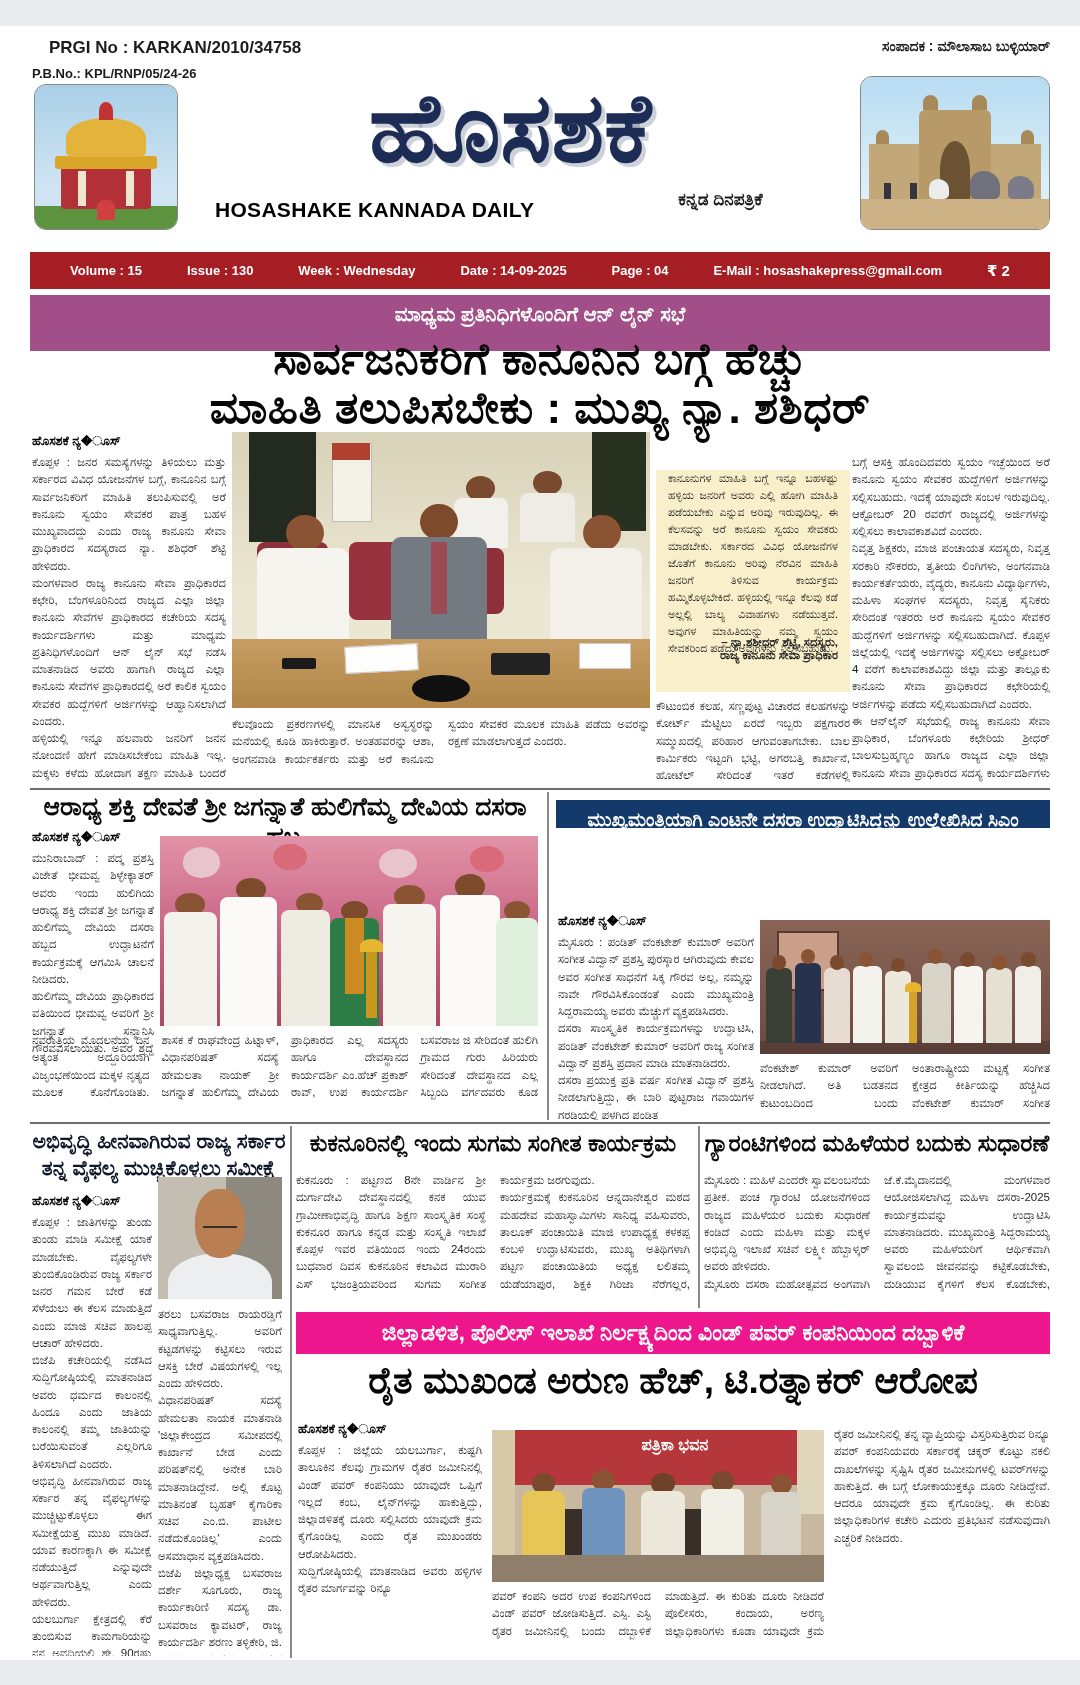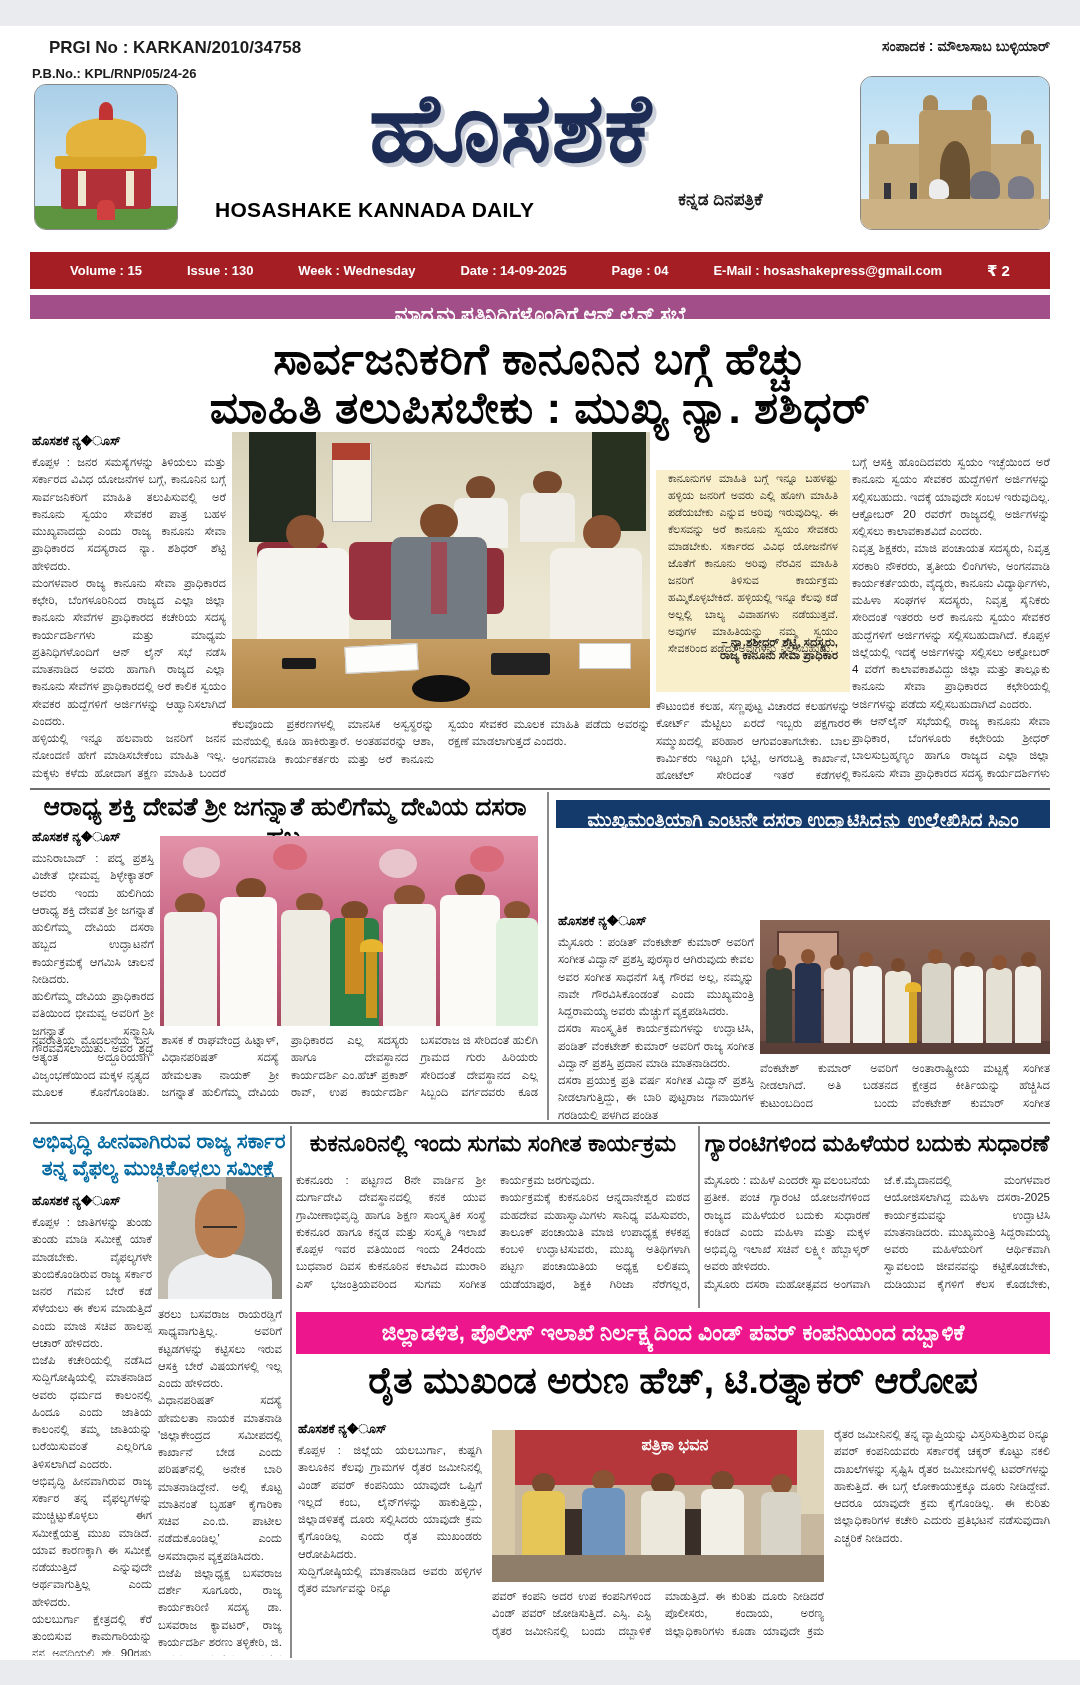--- a/index.html
+++ b/index.html
@@ -24,21 +24,21 @@
   #stamp-left{left:34px;top:58px;width:142px;height:144px;border-radius:12px;border:1px solid #888;}
   #stamp-right{left:860px;top:50px;width:188px;height:152px;border-radius:12px;border:1px solid #888;}
   #masthead{position:absolute;left:210px;top:52px;width:600px;text-align:center;font-size:96px;
             font-weight:900;color:#1d2c55;line-height:1.05;text-shadow:4px 4px 0 rgba(29,44,85,0.22);}
   #masthead-en{position:absolute;left:215px;top:172px;font-size:21px;font-weight:800;color:#000;letter-spacing:0.3px;}
   #masthead-sub{position:absolute;left:628px;top:164px;width:185px;text-align:center;font-size:17px;font-weight:bold;}
   
   #infobar{left:30px;top:226px;width:1020px;height:37px;background:#a41e24;color:#fff;
            display:flex;align-items:center;justify-content:space-between;padding:0 40px;box-sizing:border-box;
            font-size:13px;font-weight:bold;}
-  #kicker{left:30px;top:269px;width:1020px;height:24px;background:#a24e88;color:#fff;
+  #kicker{left:30px;top:269px;width:1020px;height:56px;background:#a24e88;color:#fff;
           text-align:center;line-height:38px;font-size:20px;font-weight:bold;}
   #main-headline{left:30px;top:308px;width:1020px;font-size:44px;font-weight:900;color:#050505;
                  text-align:center;line-height:1.12;white-space:pre-line;letter-spacing:0.5px;}
   
   #lead-byline{left:32px;top:408px;}
   #lead-col1{left:32px;top:428px;width:194px;height:332px;}
   #lead-photo{left:232px;top:406px;width:418px;height:276px;}
   #lead-quote{left:656px;top:444px;width:194px;height:222px;background:#f9efca;box-sizing:border-box;
               padding:0 12px;font-size:11px;line-height:1.55;text-align:justify;white-space:pre-line;overflow:hidden;}
   #lead-quote-attr{position:absolute;left:656px;top:610px;width:182px;text-align:right;font-weight:bold;
@@ -61,21 +61,21 @@
   
   #cm-banner{left:556px;top:774px;width:494px;height:28px;background:#143a6c;color:#fff;text-align:center;
              line-height:40px;font-size:19px;font-weight:bold;}
   #cm-subhead{left:556px;top:820px;width:494px;font-size:23px;font-weight:800;color:#143a6c;
               text-align:center;line-height:1.35;white-space:pre-line;}
   #cm-byline{left:558px;top:888px;}
   #cm-col1{left:558px;top:908px;width:196px;height:186px;}
   #cm-photo{left:760px;top:894px;width:290px;height:134px;}
   #cm-under{left:760px;top:1034px;width:290px;height:60px;}
   
-  #survey-headline{left:30px;top:1102px;width:258px;font-size:20.5px;font-weight:800;color:#0369a1;
+  #survey-headline{left:30px;top:1102px;width:258px;font-size:20.5px;font-weight:800;color:#0f172a;
                    text-align:center;line-height:1.3;white-space:pre-line;}
   #survey-byline{left:32px;top:1168px;}
   #survey-col1{left:32px;top:1188px;width:120px;height:442px;}
   #survey-photo{left:158px;top:1151px;width:124px;height:122px;}
   #survey-col2{left:158px;top:1280px;width:124px;height:350px;}
   
   #kuknoor-headline{left:296px;top:1104px;width:394px;font-size:23px;font-weight:800;text-align:center;color:#0a0a0a;}
   #kuknoor-body{left:296px;top:1146px;width:394px;height:134px;}
   
   #guarantee-headline{left:704px;top:1104px;width:346px;font-size:23px;font-weight:800;text-align:center;color:#0a0a0a;}

